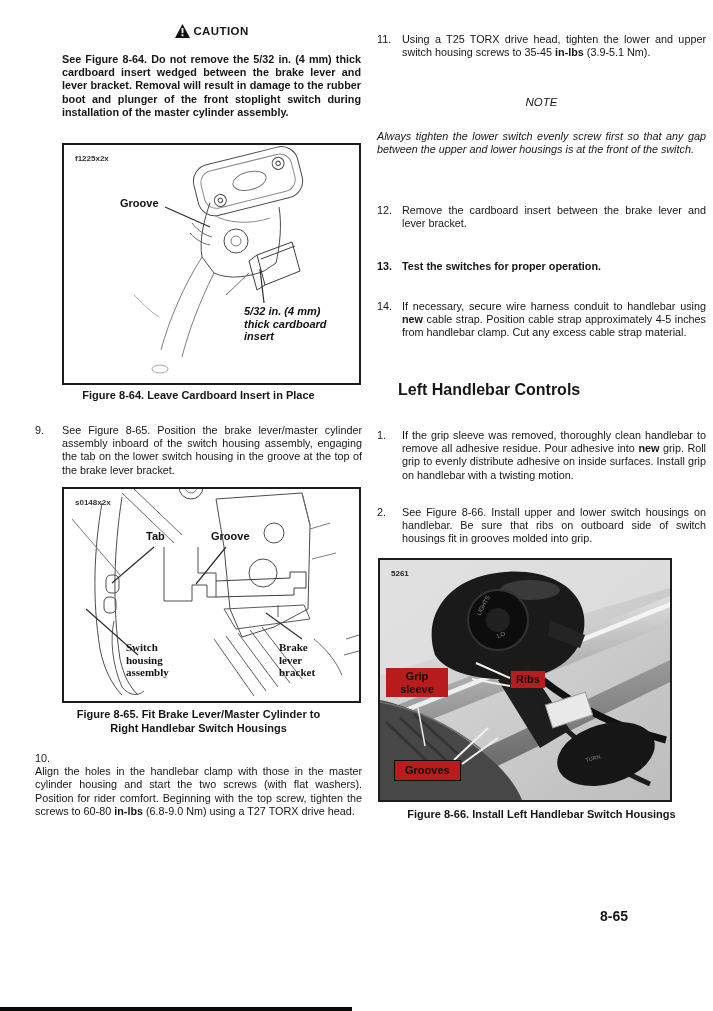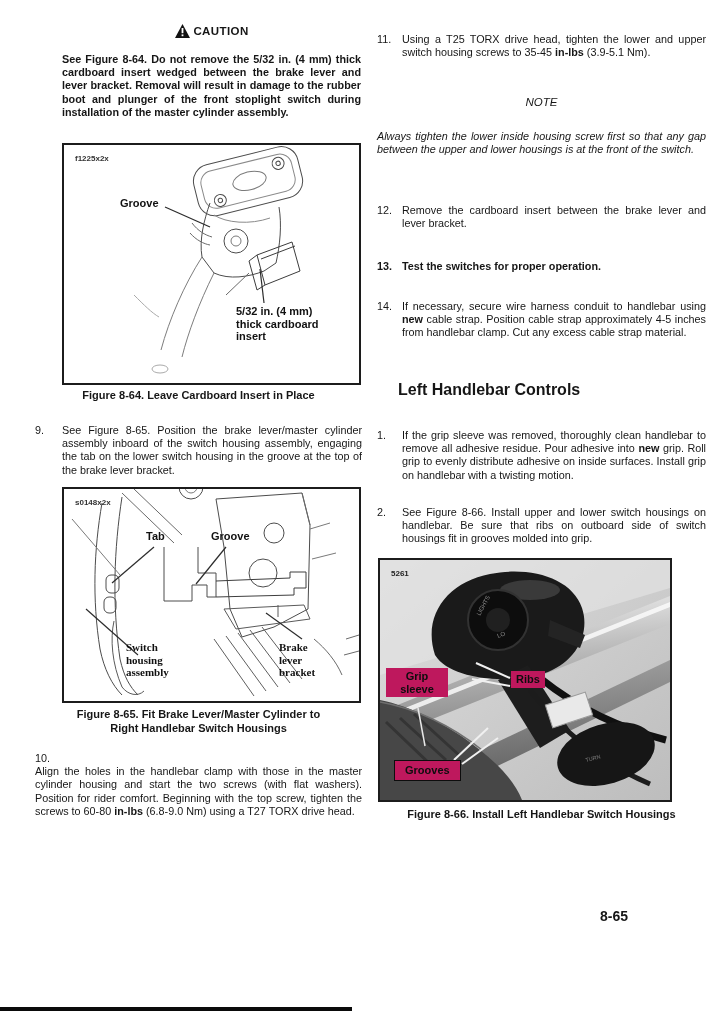--- a/index.html
+++ b/index.html
@@ -25,21 +25,21 @@
   
   .fig-frame{position:absolute;border:2px solid #1c1c1c;background:#fff;}
   .fig64{left:62px;top:143px;width:295px;height:238px;}
   .fig65{left:62px;top:487px;width:295px;height:212px;}
   .fig66{left:378px;top:558px;width:290px;height:240px;}
   .fig-frame svg{position:absolute;left:0;top:0;width:100%;height:100%;}
   .fig-code{position:absolute;left:11px;top:9px;font-size:8px;font-weight:bold;color:#333;text-align:right;}
   .fig-label{position:absolute;font-size:11px;font-weight:bold;line-height:12.5px;white-space:pre-line;color:#111;}
   .fig-label.center{text-align:left;font-family:Liberation Serif, serif;}
   .photo-label{position:absolute;font-size:11px;font-weight:bold;line-height:12.5px;white-space:pre-line;
-    background:#be185d;color:#0d0d0d;text-align:center;padding:2px 5px;}
+    background:#b91c1c;color:#0d0d0d;text-align:center;padding:2px 5px;}
   .note-title{position:absolute;left:377px;top:96px;width:329px;text-align:center;
     font-size:11.5px;font-style:italic;}
   .note-body{position:absolute;left:377px;top:130px;width:329px;font-style:italic;}
   .section-heading{position:absolute;left:398px;top:381px;width:329px;
     font-size:16px;font-weight:bold;}
   .page-number{position:absolute;left:558px;top:908px;width:112px;text-align:center;
     font-size:14px;font-weight:bold;}
   .scan-artifact{position:absolute;left:0;top:1007px;width:352px;height:4px;background:#0a0a0a;}
 </style>
 </head>
@@ -90,21 +90,21 @@
         <path d="M185,128 L162,150" stroke="#6a6a6a"></path>
         <path d="M70,150 C80,160 88,168 95,172" stroke="#aaa"></path>
         <ellipse cx="96" cy="224" rx="8" ry="4" stroke="#aaa"></ellipse>
 
         <path d="M101,62 L146,82" stroke="#2c2c2c" stroke-width="1.2"></path>
         <path d="M200,158 L196,124" stroke="#2c2c2c" stroke-width="1.2"></path>
       </g>
     </svg>
     <div class="fig-code">f1225x2x</div>
     <div class="fig-label" style="left:56px;top:52px;">Groove</div>
-    <div class="fig-label" style="left:172px;top:160px;">5/32 in. (4 mm)
+    <div class="fig-label" style="left:180px;top:160px;font-style:italic;">5/32 in. (4 mm)
 thick cardboard
 insert</div>
   </div>
   <div class="caption" style="left:35px;top:388px;width:327px;">Figure 8-64. Leave Cardboard Insert in Place</div>
 
   <div class="step left-step" style="top:424px;">
     <span class="num">9.</span>
     <span class="txt"><span>See Figure 8-65. Position the brake lever/master cylinder assembly inboard of the switch housing assembly, engaging the tab on the lower switch housing in the groove at the top of the brake lever bracket.</span></span>
   </div>
 
@@ -177,21 +177,21 @@
     <span class="num">10.</span>
     <span class="txt"><span>Align the holes in the handlebar clamp with those in the master cylinder housing and start the two screws (with flat washers). Position for rider comfort. Beginning with the top screw, tighten the screws to 60-80 </span><b>in-lbs</b><span> (6.8-9.0 Nm) using a T27 TORX drive head.</span></span>
   </div>
 
   <div class="step right-step" style="top:33px;">
     <span class="num">11.</span>
     <span class="txt"><span>Using a T25 TORX drive head, tighten the lower and upper switch housing screws to 35-45 </span><b>in-lbs</b><span> (3.9-5.1 Nm).</span></span>
   </div>
 
   <div class="note-title">NOTE</div>
-  <p class="note-body body-text">Always tighten the lower inside housing screw first so that any gap between the upper and lower housings is at the front of the switch.</p>
+  <p class="note-body body-text">Always tighten the lower switch evenly screw first so that any gap between the upper and lower housings is at the front of the switch.</p>
 
   <div class="step right-step" style="top:204px;">
     <span class="num">12.</span>
     <span class="txt"><span>Remove the cardboard insert between the brake lever and lever bracket.</span></span>
   </div>
 
   <div class="step right-step" style="top:260px;font-weight:bold;">
     <span class="num">13.</span>
     <span class="txt"><span>Test the switches for proper operation.</span></span>
   </div>

